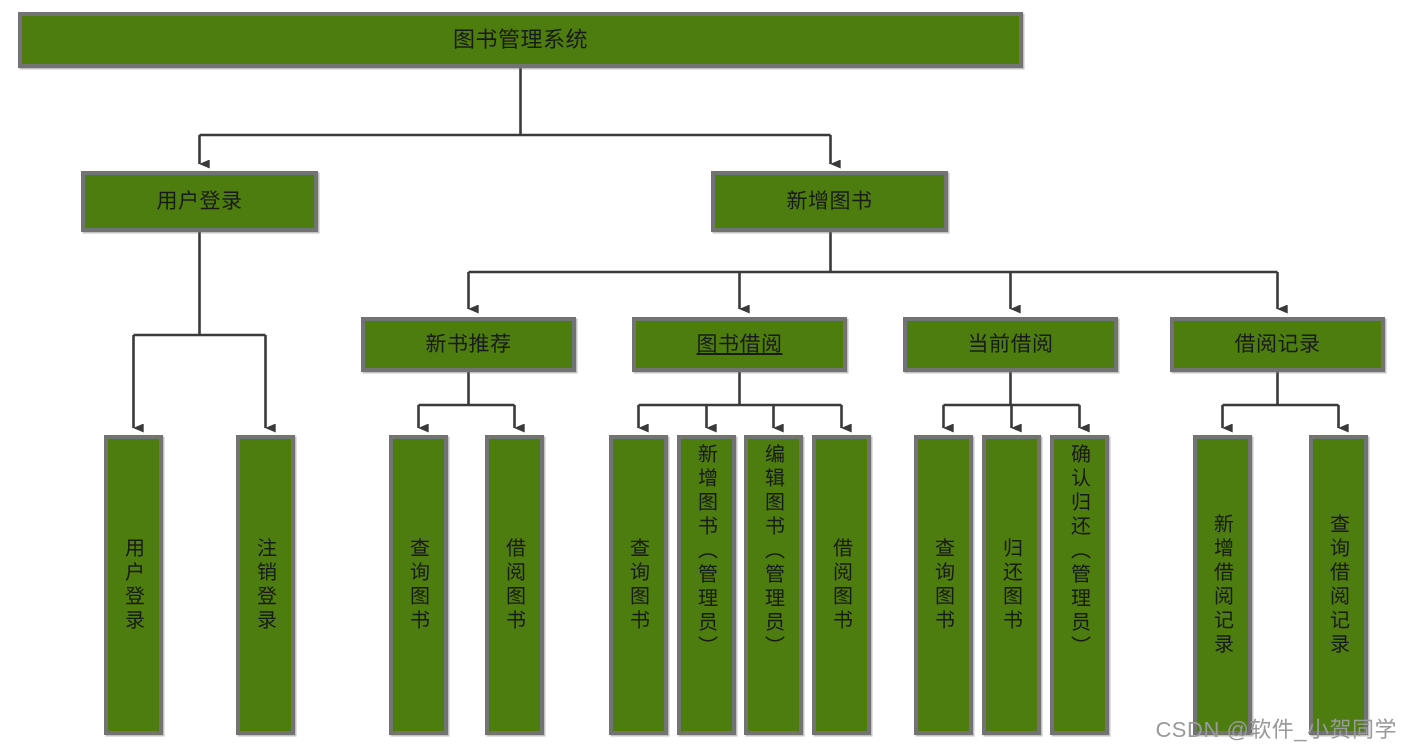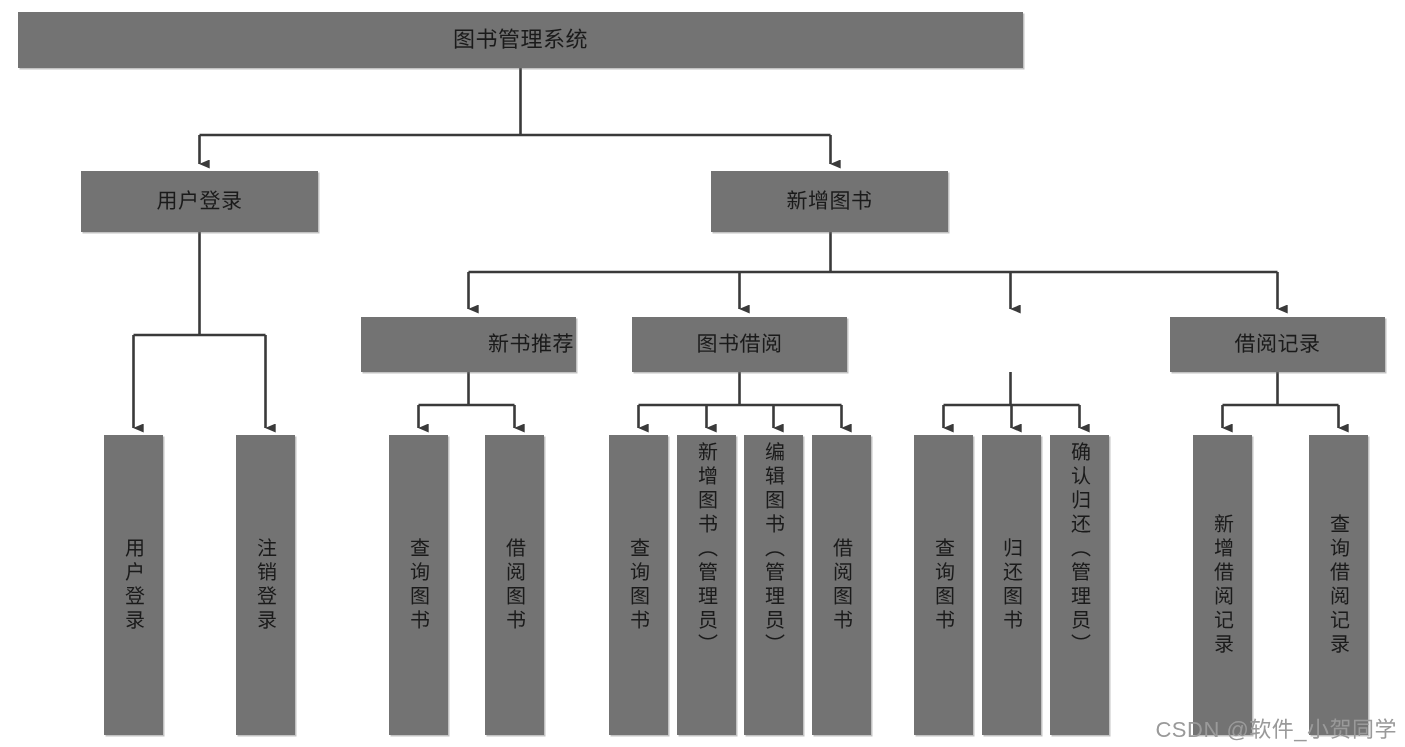--- a/index.html
+++ b/index.html
@@ -22,22 +22,22 @@
     position: absolute;
     left: 0;
     top: 0;
     width: 1405px;
     height: 747px;
     pointer-events: none;
   }
   .node {
     position: absolute;
     box-sizing: border-box;
-    background: #737373;
-    border: 2px solid #737373;
+    background: #4d7c0f;
+    border: 4px solid #737373;
     box-shadow: 1.5px 1.5px 0 rgba(120,120,120,0.45);
     display: flex;
     align-items: center;
     justify-content: center;
     color: #1a1a1a;
   }
   .node-label {
     display: block;
     text-align: center;
     line-height: 1.15;
@@ -140,25 +140,28 @@
     <span class="node-label">图书管理系统</span>
   </div>
 
   <div class="node horiz" style="left:81px; top:171px; width:237px; height:61px;">
     <span class="node-label">用户登录</span>
   </div>
   <div class="node horiz" style="left:711px; top:171px; width:237px; height:61px;">
     <span class="node-label">新增图书</span>
   </div>
 
-  <div class="node horiz" style="left:361px; top:317px; width:215px; height:55px;justify-content:flex-end;">
+  <div class="node horiz" style="left:361px; top:317px; width:215px; height:55px;">
     <span class="node-label">新书推荐</span>
   </div>
-  <div class="node horiz" style="left:632px; top:317px; width:215px; height:55px;">
+  <div class="node horiz" style="left:632px; top:317px; width:215px; height:55px;text-decoration:underline;">
     <span class="node-label">图书借阅</span>
+  </div>
+  <div class="node horiz" style="left:903px; top:317px; width:215px; height:55px;">
+    <span class="node-label">当前借阅</span>
   </div>
   <div class="node horiz" style="left:1170px; top:317px; width:215px; height:55px;">
     <span class="node-label">借阅记录</span>
   </div>
 
   <div class="node leaf centered" style="left:104px; top:435px; width:59px; height:300px;">
     <span class="node-label">用户登录</span>
   </div>
   <div class="node leaf centered" style="left:236px; top:435px; width:59px; height:300px;">
     <span class="node-label">注销登录</span>

